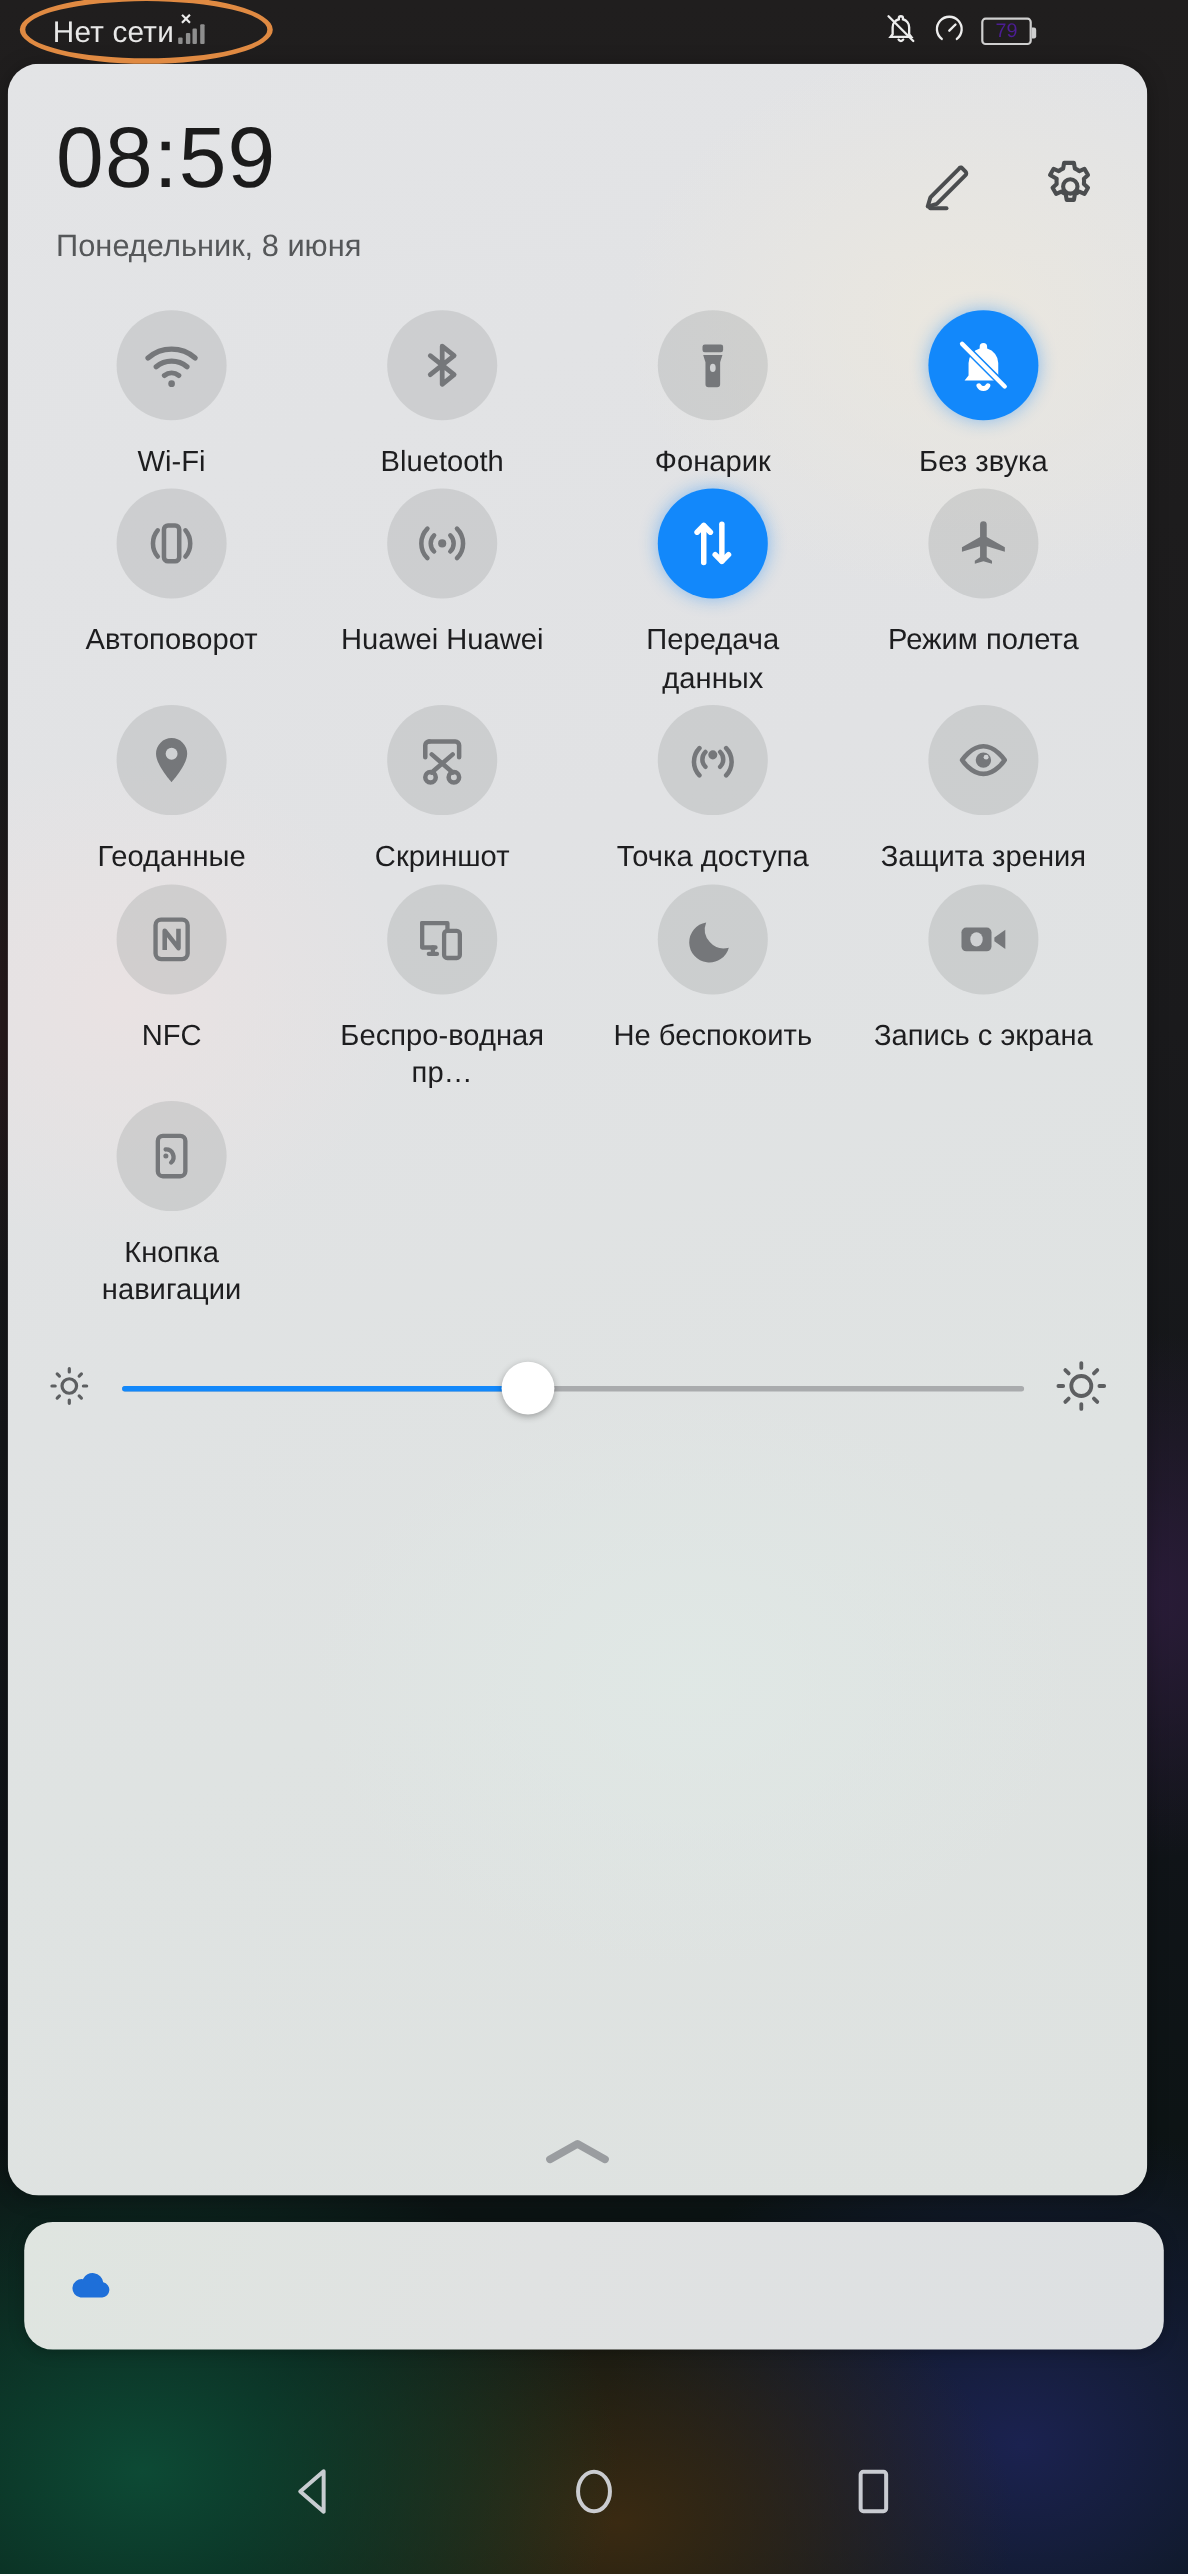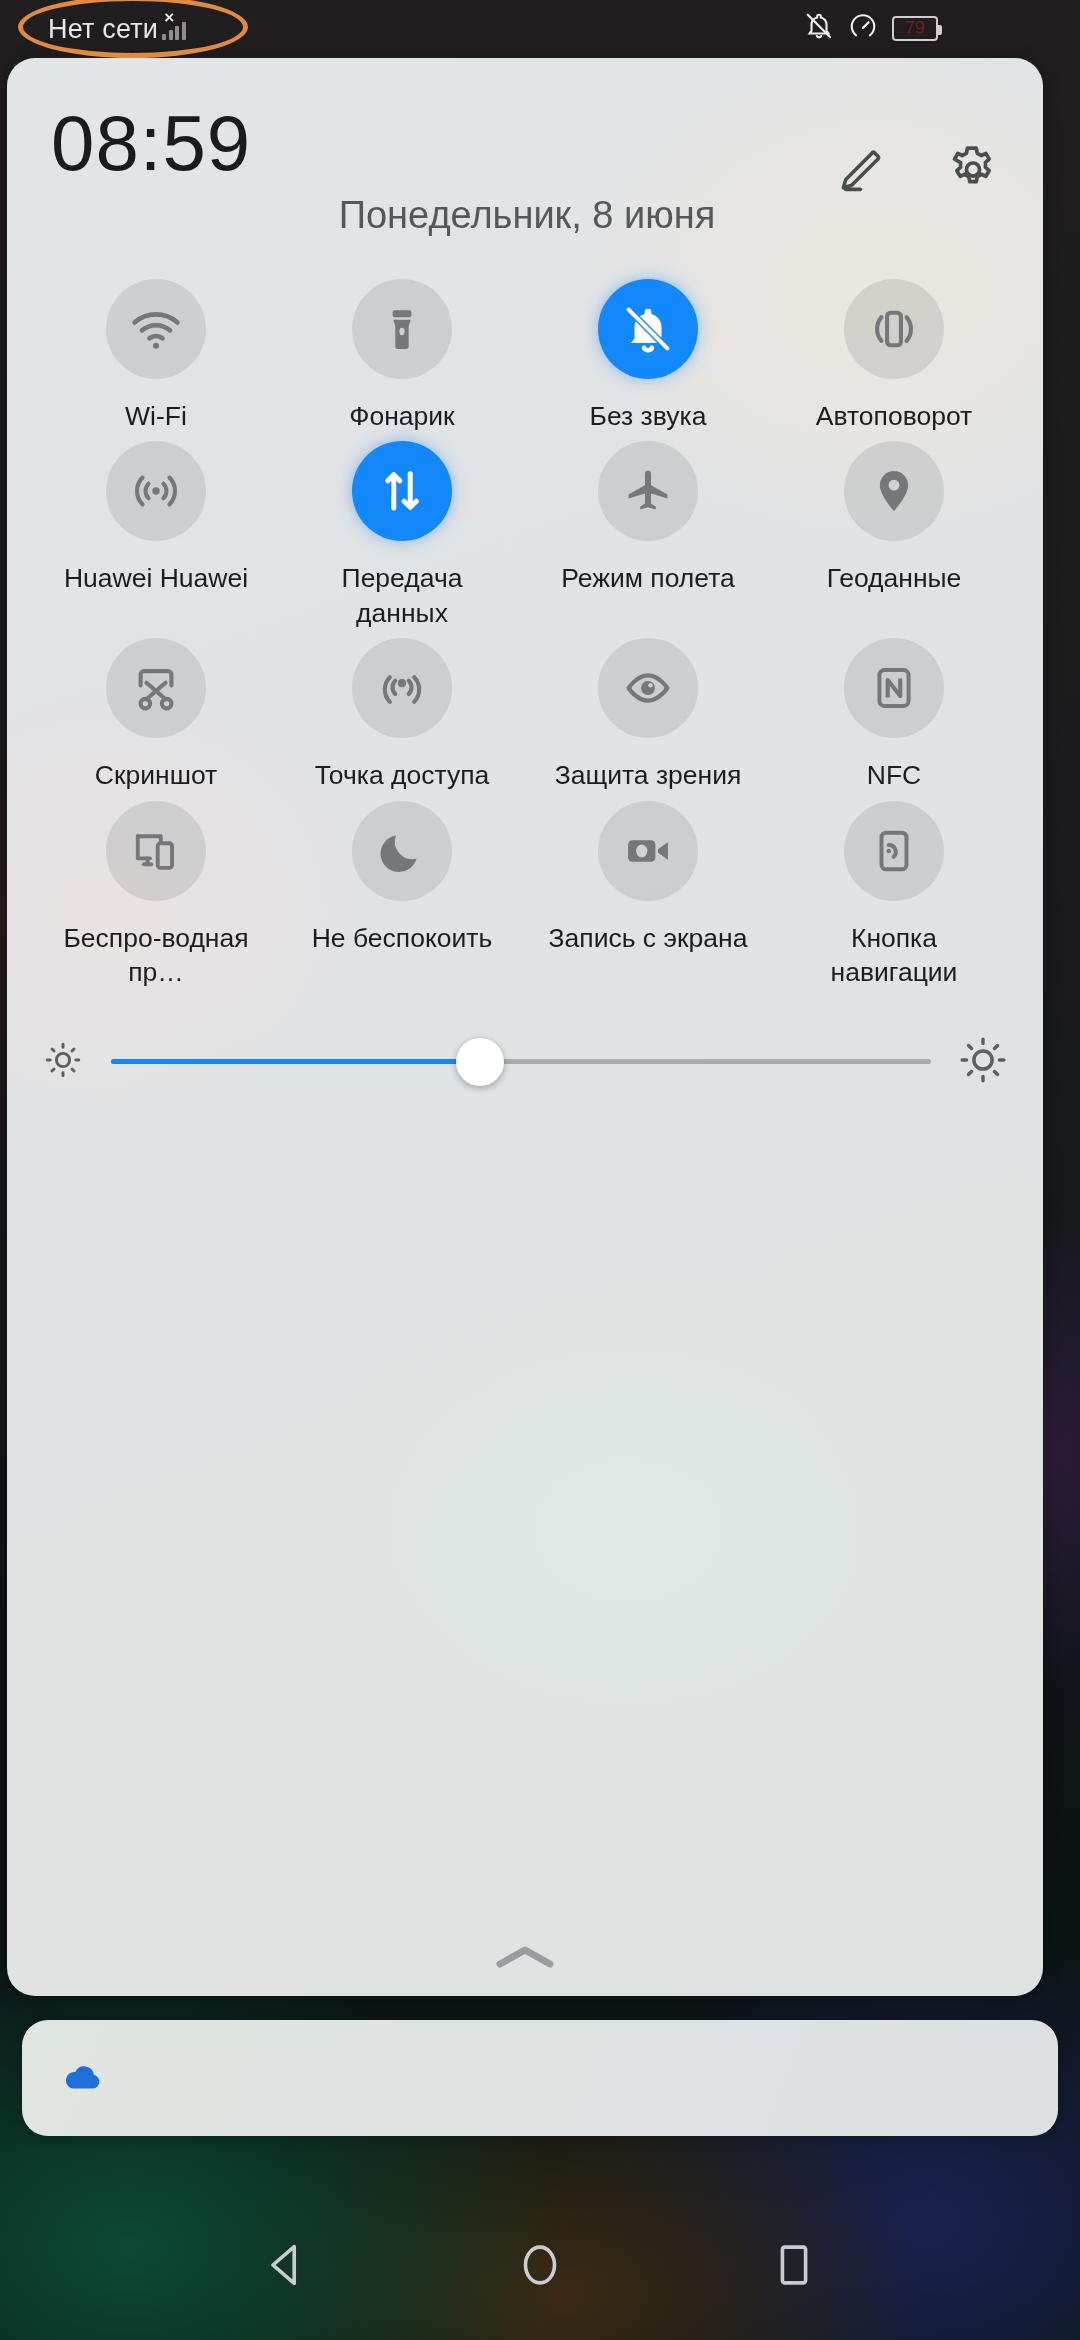--- a/index.html
+++ b/index.html
@@ -32,21 +32,21 @@
   .sig-wrap .bars i{ display:block; width:4px; background:#8e8e8e; border-radius:1px; }
   .sig-wrap .bars i:nth-child(1){height:6px;}
   .sig-wrap .bars i:nth-child(2){height:10px;}
   .sig-wrap .bars i:nth-child(3){height:14px;}
   .sig-wrap .bars i:nth-child(4){height:18px;}
   .sig-wrap .xmark{ position:absolute; top:-4px; left:2px; font-size:17px; color:#ededed; font-weight:700; line-height:1;}
   .sb-right{ display:flex; align-items:center; gap:14px; }
   .batt{
     width:46px; height:25px; border:2px solid #cfcfcf; border-radius:4px;
     display:flex; align-items:center; justify-content:center;
-    font-size:18px; color:#7f1d1d; position:relative;
+    font-size:18px; color:#4c1d95; position:relative;
   }
   .batt::after{ content:""; position:absolute; right:-6px; top:7px; width:4px;height:10px;background:#cfcfcf;border-radius:0 2px 2px 0;}
 
   
   .highlight-ellipse{
     position:absolute; left:18px; top:-4px; width:230px; height:62px;
     border:5px solid #e08a42; border-radius:50%; z-index:6; pointer-events:none;
   }
 
   
@@ -57,21 +57,21 @@
       radial-gradient(ellipse 520px 420px at 84% 12%, rgba(236,232,222,.85) 0%, rgba(230,231,232,0) 60%),
       radial-gradient(ellipse 420px 360px at 10% 44%, rgba(236,226,226,.75) 0%, rgba(230,231,232,0) 62%),
       radial-gradient(ellipse 560px 420px at 60% 76%, rgba(224,233,230,.8) 0%, rgba(230,231,232,0) 62%),
       linear-gradient(160deg,#e3e4e6 0%, #e1e2e4 38%, #dfe3e2 70%, #dee2e0 100%);
     box-shadow:0 2px 18px rgba(0,0,0,.28);
     overflow:hidden;
   }
 
   .qs-header{ position:relative; padding:46px 40px 0 44px; }
   .clock{ font-size:78px; font-weight:400; color:#1b1b1b; letter-spacing:1px; line-height:1; }
-  .date{ margin-top:12px; font-size:38px; color:#555759;text-align:center; }
+  .date{ margin-top:26px; font-size:28px; color:#555759; }
   .hdr-icons{ position:absolute; right:42px; top:84px; display:flex; gap:58px; align-items:center; }
   .hdr-icons svg{ display:block; }
 
   
   .tiles{
     margin-top:42px; padding:0 26px;
     display:grid; grid-template-columns:repeat(4,1fr); row-gap:8px;
   }
   .tile{ display:flex; flex-direction:column; align-items:center; }
   .tile-circle{
@@ -186,20 +186,28 @@
         <svg width="56" height="56" viewBox="0 0 24 24" fill="none" stroke="#75777a" stroke-width="2" stroke-linecap="round">
           <path d="M2.8 9.2a14 14 0 0 1 18.4 0"></path>
           <path d="M6 12.6a9.3 9.3 0 0 1 12 0"></path>
           <path d="M9.2 16a4.6 4.6 0 0 1 5.6 0"></path>
           <circle cx="12" cy="19.2" r="1.3" fill="#75777a" stroke="none"></circle>
         </svg>
       </div>
       <div class="tile-label">Wi-Fi</div>
     </div>
 
+    <div class="tile">
+      <div class="tile-circle">
+        <svg width="52" height="52" viewBox="0 0 24 24" fill="none" stroke="#75777a" stroke-width="2" stroke-linecap="round" stroke-linejoin="round">
+          <path d="M7 8l10 8-5 4V4l5 4L7 16"></path>
+        </svg>
+      </div>
+      <div class="tile-label">Bluetooth</div>
+    </div>
 
     <div class="tile">
       <div class="tile-circle">
         <svg width="50" height="50" viewBox="0 0 24 24" fill="#75777a">
           <rect x="7.5" y="3" width="9" height="3.4" rx="1"></rect>
           <path d="M7.8 7.6h8.4l-1 3.1v9.6a1.3 1.3 0 0 1-1.3 1.3h-3.8a1.3 1.3 0 0 1-1.3-1.3v-9.6z"></path>
           <ellipse cx="12" cy="13.2" rx="1.25" ry="1.8" fill="#cfd1d3"></ellipse>
         </svg>
       </div>
       <div class="tile-label">Фонарик</div>

